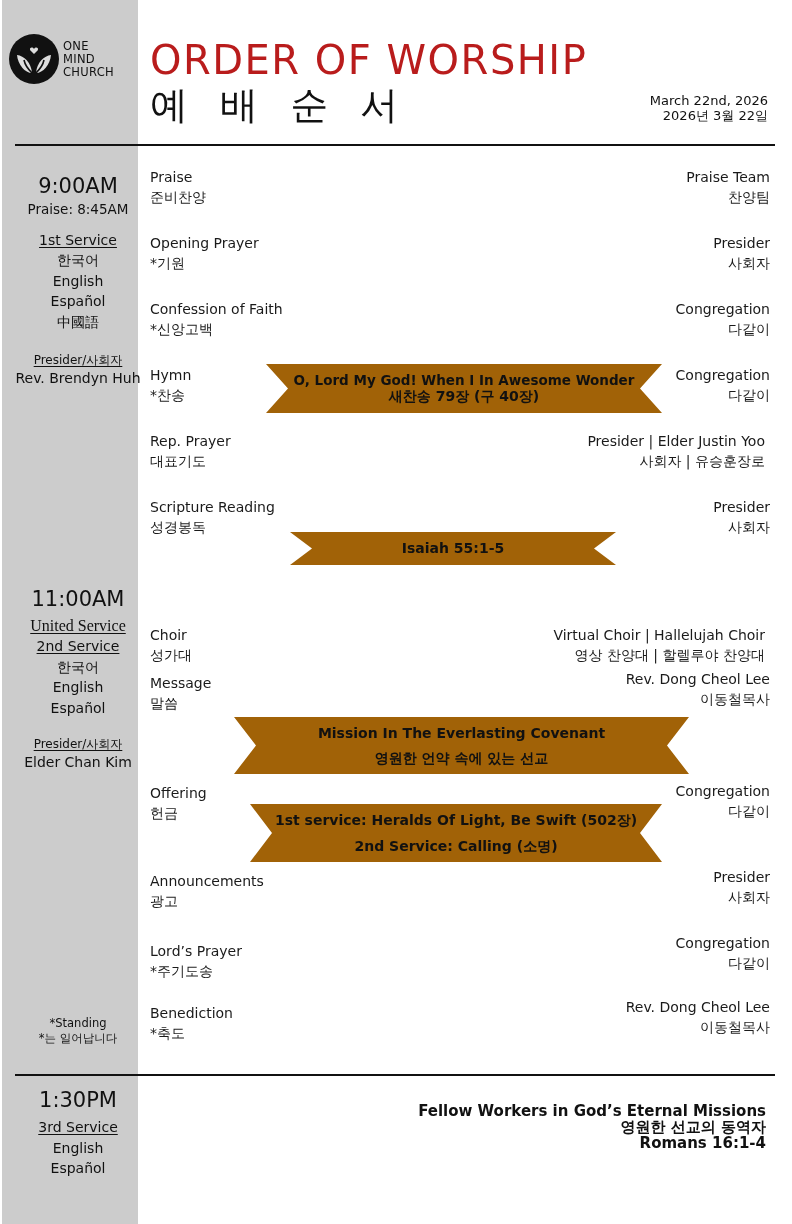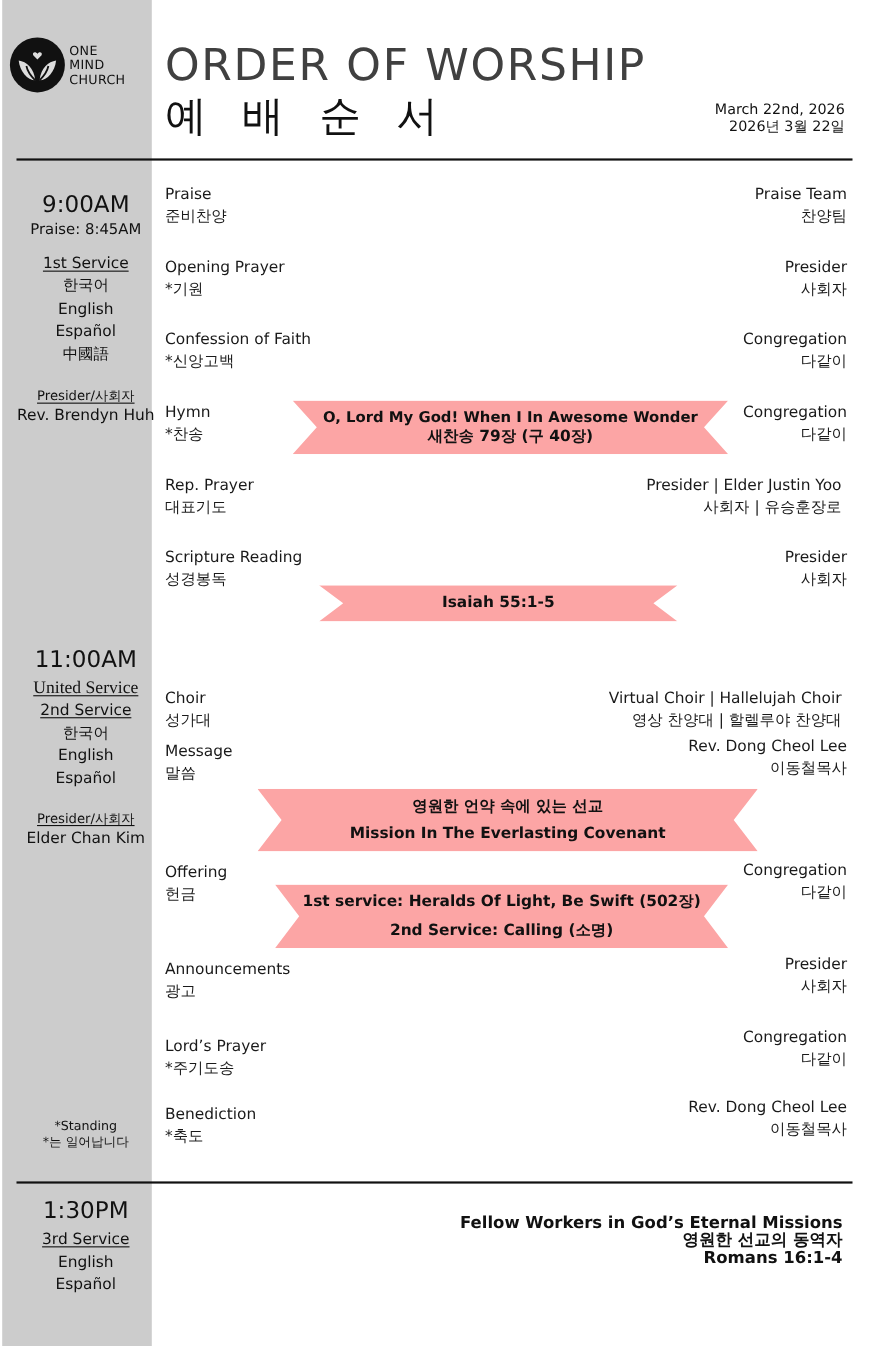--- a/index.html
+++ b/index.html
@@ -6,39 +6,39 @@
   html, body { width: 792px; height: 1224px; background: #ffffff; overflow: hidden; }
   body { position: relative; font-family: "DejaVu Sans", "Liberation Sans", sans-serif; color: #1a1a1a; }
 
   .sidebar { position: absolute; left: 2px; top: 0; width: 136px; height: 1224px; background: #cccccc; }
 
   .logo { position: absolute; left: 9px; top: 33px; width: 120px; height: 52px; display: flex; align-items: center; }
   .logo-mark { width: 50px; height: 50px; border-radius: 50%; background: #111; display: flex; align-items: center; justify-content: center; flex: 0 0 50px; }
   .logo-text { margin-left: 4px; font-size: 11.5px; line-height: 13px; letter-spacing: 0.3px; color: #111; }
   .logo-text span { display: block; }
 
-  .title-en { position: absolute; left: 150px; top: 38px; font-size: 40px; font-weight: normal; letter-spacing: 1.5px; color: #404040; line-height: 44px; }
+  .title-en { position: absolute; left: 150px; top: 38px; font-size: 40px; font-weight: normal; letter-spacing: 1.5px; color: #b91c1c; line-height: 44px; }
   .title-ko { position: absolute; left: 150px; top: 84px; font-size: 38px; letter-spacing: 10px; color: #111; line-height: 42px; }
   .date { position: absolute; right: 24px; top: 93px; text-align: right; font-size: 13px; line-height: 15px; color: #111; }
 
   .hr { position: absolute; left: 15px; width: 760px; height: 2px; background: #111; }
 
   .side-block { position: absolute; left: 2px; width: 152px; text-align: center; color: #111; }
   .side-time { font-size: 21px; line-height: 26px; }
   .side-line { font-size: 14px; line-height: 20.5px; }
   .side-small { font-size: 12px; line-height: 16px; }
   .u { text-decoration: underline; text-underline-offset: 2px; }
   .side-united { font-size: 16px; line-height: 21px; font-family: Liberation Serif, serif; }
 
   .item { position: absolute; left: 150px; right: 22px; height: 40px; }
   .item .l { position: absolute; left: 0; top: 0; font-size: 14px; line-height: 20px; }
   .item .r { position: absolute; right: 0; top: 0; font-size: 14px; line-height: 20px; text-align: right; }
   .item span { display: block; white-space: nowrap; }
 
-  .banner { position: absolute; background: #fca5a5; text-align: center; font-weight: bold; font-size: 14px; color: #111;
+  .banner { position: absolute; background: #a16207; text-align: center; font-weight: bold; font-size: 14px; color: #111;
             clip-path: polygon(0 0, 100% 0, calc(100% - 22px) 50%, 100% 100%, 0 100%, 22px 50%); display: flex; flex-direction: column; justify-content: center; }
   .banner span { display: block; white-space: nowrap; }
 
   .final { position: absolute; right: 26px; top: 1103px; text-align: right; font-weight: bold; font-size: 15px; line-height: 16px; color: #111; }
   .final span { display: block; }
 </style>
 </head>
 <body>
 
 <div class="sidebar"></div>
@@ -194,22 +194,22 @@
   <div class="l" style="top:4px;">
       <span>Message</span>
       <span>말씀</span>
     </div>
   <div class="r">
       <span>Rev. Dong Cheol Lee</span>
       <span>이동철목사</span>
     </div>
 </div>
 <div class="banner" style="left:234px; top:717px; width:455px; height:57px; line-height:25px;">
+  <span>Mission In The Everlasting Covenant</span>
   <span>영원한 언약 속에 있는 선교</span>
-  <span>Mission In The Everlasting Covenant</span>
 </div>
 
 <div class="item" style="top:781px;">
   <div class="l" style="top:2px;">
       <span>Offering</span>
       <span>헌금</span>
     </div>
   <div class="r">
       <span>Congregation</span>
       <span>다같이</span>

